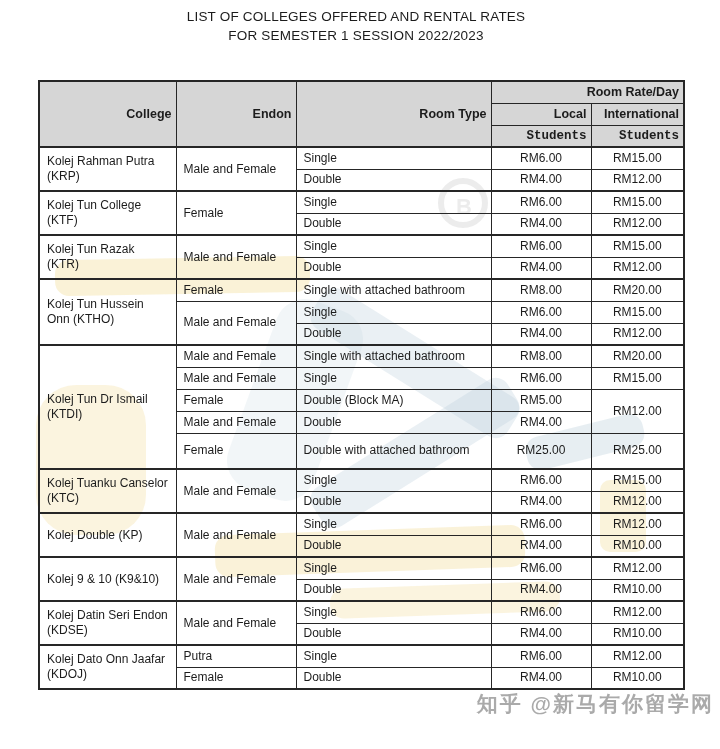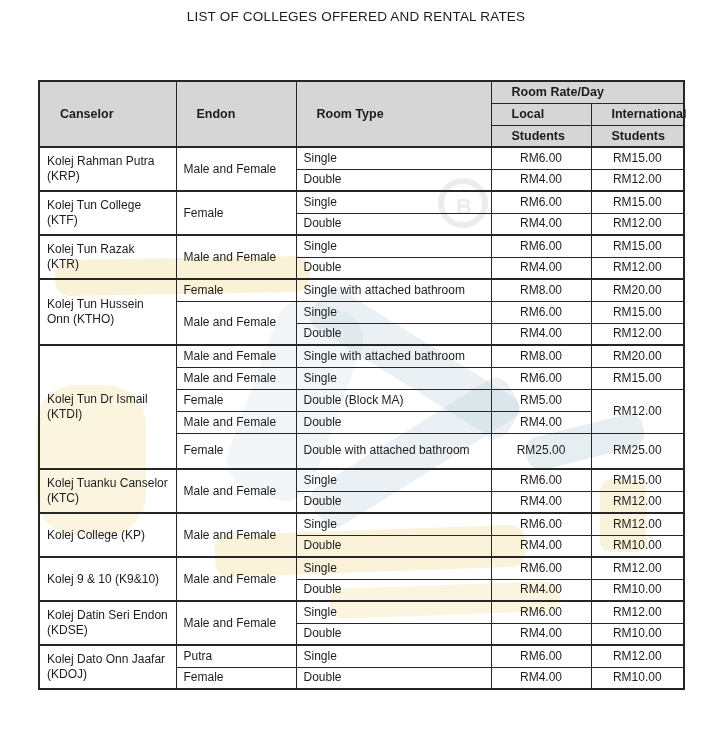--- a/index.html
+++ b/index.html
@@ -64,25 +64,25 @@
   table.rates th,
   table.rates td{
     border:1px solid var(--border-color);
   }
   table.rates{border-width:2px;}
   table.rates th{
     background:var(--header-bg);
     font-size:12.5px;
     font-weight:bold;
     color:var(--text-color);
-    text-align:left;
+    text-align:right;
     height:22px;
-    padding:1px 20px;
-  }
-  table.rates thead tr:last-child th{border-bottom-width:2px;}
+    padding:1px 4px;
+  }
+  table.rates thead tr:last-child th{border-bottom-width:2px;font-family:Liberation Mono, monospace;}
   table.rates td{
     background:transparent;
     font-size:12px;
     color:var(--text-color);
     padding:1px 7px;
     vertical-align:middle;
     line-height:15px;
     height:22px;
   }
   tr.tall td{height:36px;}
@@ -116,33 +116,34 @@
   <div class="wm wm-b4"></div>
   <div class="wm wm-bar wm-b1"></div>
   <div class="wm wm-bar wm-b2"></div>
   <div class="wm wm-bar wm-b3"></div>
   <div class="wm wm-circle">
     <span class="wm-circle-inner">B</span>
   </div>
 
   <div class="doc-title">
     <div>LIST OF COLLEGES OFFERED AND RENTAL RATES</div>
+    <div>FOR SEMESTER 1 SESSION 2022/2023</div>
   </div>
 
   <table class="rates">
     <colgroup>
       <col style="width:137px">
       <col style="width:120px">
       <col style="width:195px">
       <col style="width:100px">
       <col style="width:93px">
     </colgroup>
     <thead>
       <tr>
-        <th rowspan="3">Canselor</th>
+        <th rowspan="3">College</th>
         <th rowspan="3">Endon</th>
         <th rowspan="3">Room Type</th>
         <th colspan="2">Room Rate/Day</th>
       </tr>
       <tr>
         <th>Local</th>
         <th>International</th>
       </tr>
       <tr>
         <th>Students</th>
@@ -240,21 +241,21 @@
           <td class="col-room">Single</td>
           <td class="col-rate">RM6.00</td>
           <td class="col-rate">RM15.00</td>
         </tr>
         <tr>
           <td class="col-room">Double</td>
           <td class="col-rate">RM4.00</td>
           <td class="col-rate">RM12.00</td>
         </tr>
         <tr class="group-start">
-          <td class="col-college" rowspan="2">Kolej College (KP)</td>
+          <td class="col-college" rowspan="2">Kolej Double (KP)</td>
           <td class="col-gender" rowspan="2">Male and Female</td>
           <td class="col-room">Single</td>
           <td class="col-rate">RM6.00</td>
           <td class="col-rate">RM12.00</td>
         </tr>
         <tr>
           <td class="col-room">Double</td>
           <td class="col-rate">RM4.00</td>
           <td class="col-rate">RM10.00</td>
         </tr>
@@ -291,14 +292,15 @@
         </tr>
         <tr>
           <td class="col-gender">Female</td>
           <td class="col-room">Double</td>
           <td class="col-rate">RM4.00</td>
           <td class="col-rate">RM10.00</td>
         </tr>
       </tbody>
   </table>
 
+  <div class="wm-text">知乎 @新马有你留学网</div>
 
 </div>
 
 </body></html>

